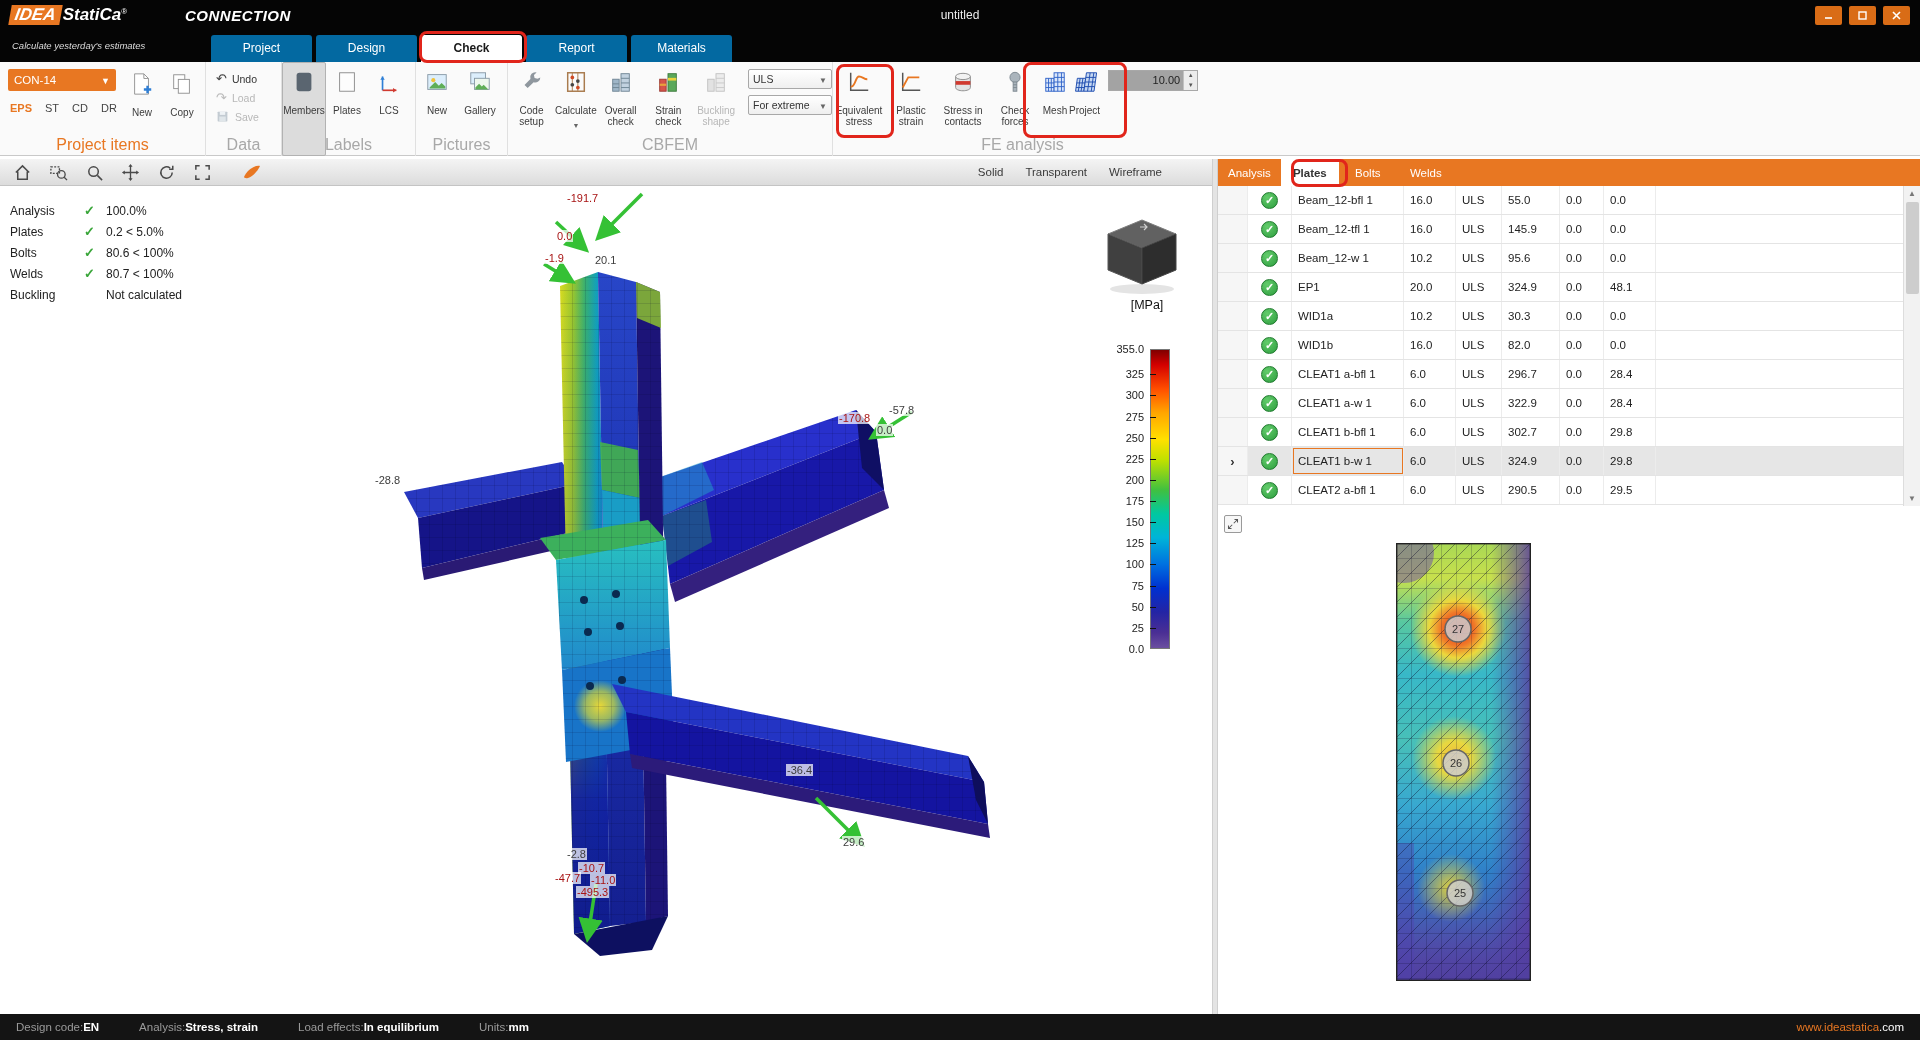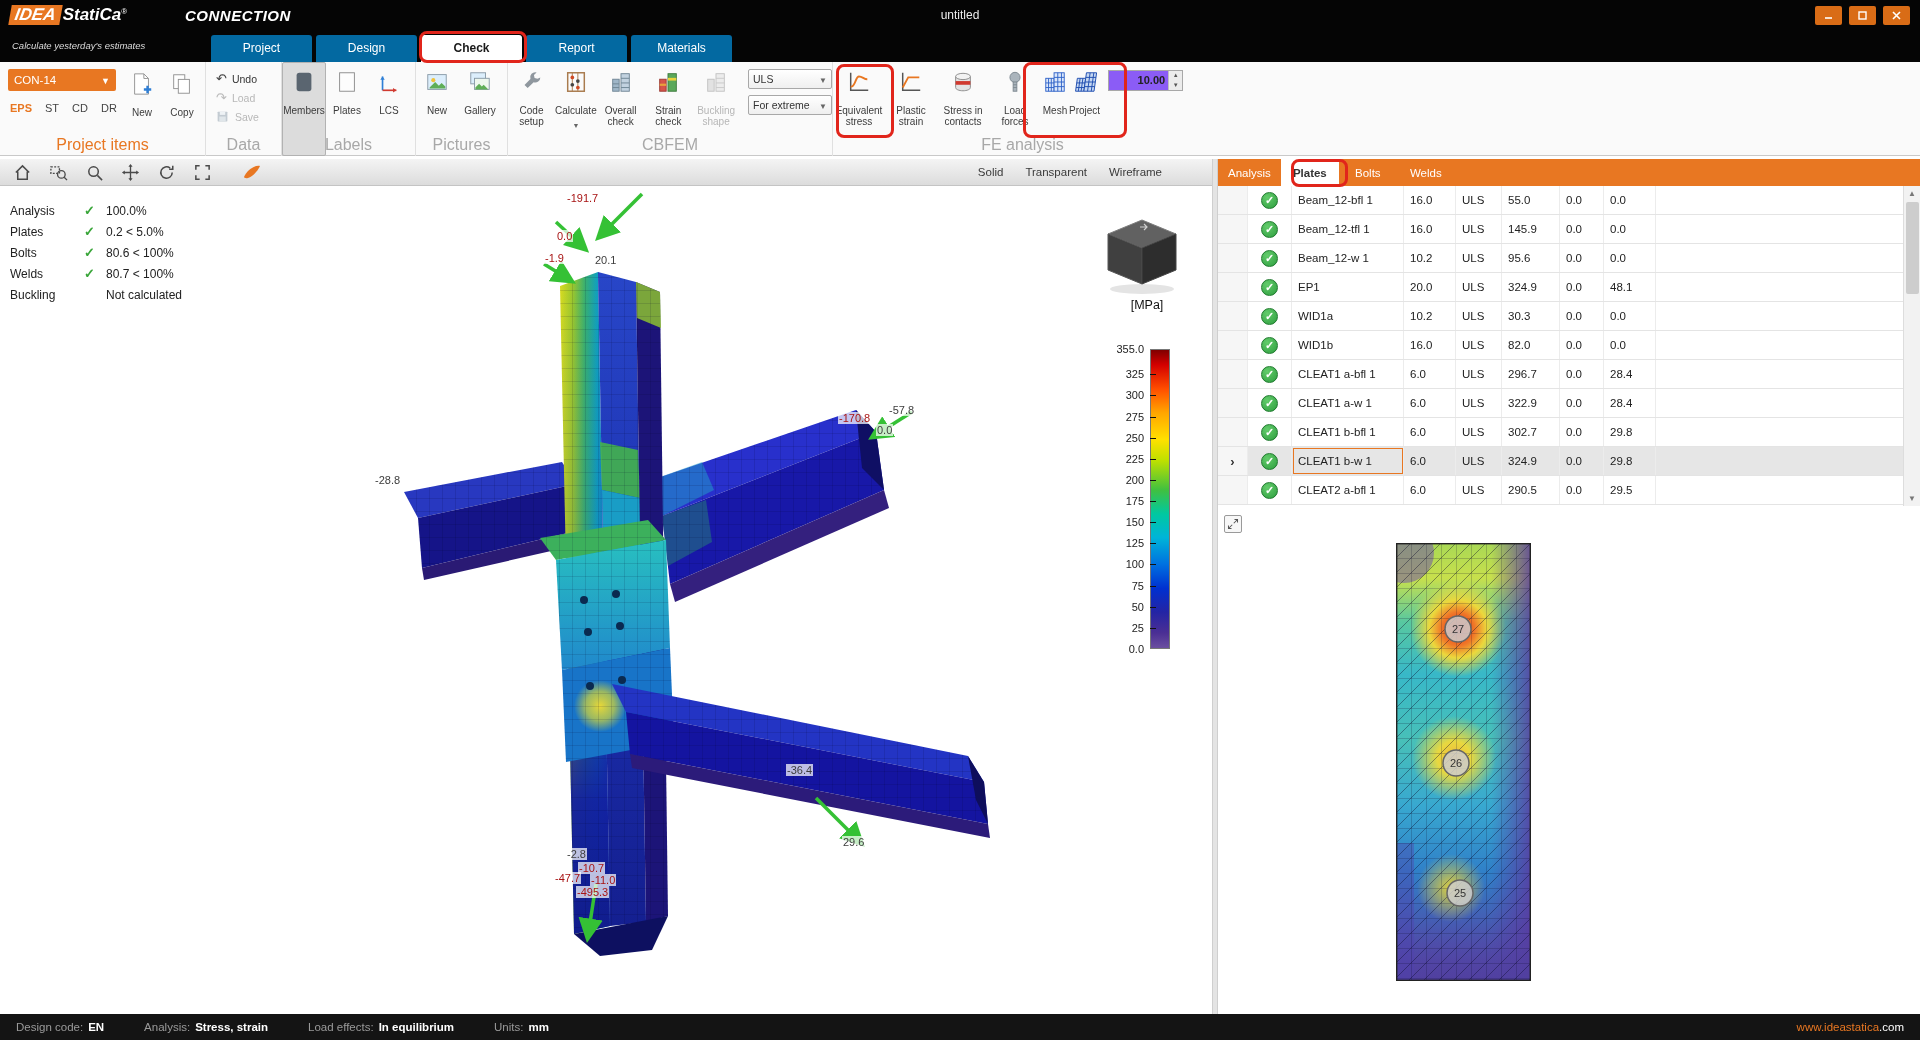--- a/index.html
+++ b/index.html
@@ -32,21 +32,21 @@
   .bigbtn.selected{background:#dcdcdc;border:1px solid #b2b2b2;border-radius:2px;padding-top:5px;}
   .bigbtn.disabled .blabel{color:#b6b6b6;}
   .con-select{position:absolute;left:8px;top:7px;width:108px;height:22px;background:#e87722;color:#fff;font-size:11.5px;line-height:22px;padding:0 6px;border-radius:2px;cursor:default;}
   .con-select .dd{float:right;font-size:9px;margin-top:1px;}
   .modes{position:absolute;left:10px;top:40px;display:flex;gap:13px;font-size:11px;color:#444;}
   .modes .eps{color:#e87722;font-weight:bold;}
   .smallrow{display:flex;align-items:center;gap:5px;font-size:10.5px;color:#333;height:19px;cursor:default;}
   .smallrow.disabled{color:#b8b8b8;}
   .ddselect{width:84px;height:20px;background:linear-gradient(#fff,#efefef);border:1px solid #a8a8a8;font-size:10.5px;color:#333;line-height:18px;padding:0 4px;border-radius:2px;cursor:default;}
   .ddselect .dd{float:right;font-size:8px;color:#666;margin-top:2px;}
-  .spinner{display:flex;width:75px;height:21px;border:1px solid #a8a8a8;background:#8b5cf6;margin:8px 0 0 8px;font-weight:bold;}
+  .spinner{display:flex;width:90px;height:21px;border:1px solid #a8a8a8;background:#a3a3a3;margin:8px 0 0 8px;}
   .spinner .sval{flex:1;font-size:11px;text-align:right;line-height:19px;padding-right:3px;color:#222;}
   .spinner .sarr{width:14px;display:flex;flex-direction:column;border-left:1px solid #c0c0c0;}
   .spinner .sarr span{flex:1;font-size:6px;color:#555;text-align:center;line-height:9px;background:#ececec;cursor:default;}
 
   
   .callout{position:absolute;border:3px solid #e1251b;border-radius:8px;pointer-events:none;z-index:50;}
 
   
   .viewport{position:absolute;left:0;top:159px;width:1212px;height:855px;background:#fff;}
   .vp-toolbar{position:absolute;top:0;left:0;width:100%;height:27px;background:linear-gradient(#f4f4f4,#dcdcdc);border-bottom:1px solid #c4c4c4;display:flex;align-items:center;padding-left:10px;}
@@ -98,21 +98,21 @@
   .tscroll .sar{height:15px;text-align:center;font-size:8px;color:#777;line-height:15px;cursor:default;}
   .tscroll .sthumb{position:absolute;top:16px;left:2px;width:13px;height:92px;background:#cdcdcd;border-radius:2px;cursor:default;}
   .dsplit-btn{position:absolute;left:6px;top:356px;width:18px;height:18px;border:1px solid #9a9a9a;background:#f7f7f7;border-radius:2px;display:flex;align-items:center;justify-content:center;cursor:default;}
   .plate-detail{position:absolute;left:178px;top:384px;width:135px;height:438px;}
   .nodetext{font-size:11px;fill:#333;font-family:"Liberation Sans",sans-serif;}
 
   
   .statusbar{position:absolute;left:0;bottom:0;width:1920px;height:26px;background:#141414;display:flex;align-items:center;padding:0 16px;font-size:11.5px;}
   .sbitem{margin-right:40px;white-space:nowrap;}
   .sbitem .sl{color:#9a9a9a;}
-  .sbitem .sv{color:#fff;font-weight:bold;margin-left:5px;}
+  .sbitem .sv{color:#fff;font-weight:bold;}
   .sbsite{margin-left:auto;cursor:pointer;}
   .sbsite .o{color:#e87722;}
   .sbsite .w{color:#fff;}
 </style>
 </head>
 <body>
 
 <div class="app">
 
   <div class="header">
@@ -348,21 +348,21 @@
         <span class="blabel">Stress in contacts</span>
       </div>
       <div class="bigbtn">
         <span class="bicon">
             <svg width="24" height="24" viewBox="0 0 26 26">
               <circle cx="13" cy="8" r="5.5" fill="#aab4bc" stroke="#7d8890"></circle>
               <rect x="11" y="13" width="4" height="10" fill="#aab4bc" stroke="#7d8890"></rect>
               <path d="M11 16h4M11 19h4" stroke="#7d8890"></path>
             </svg>
           </span>
-        <span class="blabel">Load forces</span>
+        <span class="blabel">Check forces</span>
       </div>
       <div class="bigbtn">
         <span class="bicon">
             <svg width="24" height="24" viewBox="0 0 26 26">
               <g stroke="#2f62c8" fill="#dce8fa" stroke-width="1">
                 <rect x="3" y="9" width="9" height="14"></rect>
                 <rect x="12" y="3" width="11" height="20"></rect>
                 <path d="M3 14h9M3 19h9M6 9v14M9 9v14M12 8h11M12 13h11M12 18h11M16 3v20M20 3v20" fill="none"></path>
               </g>
             </svg>

